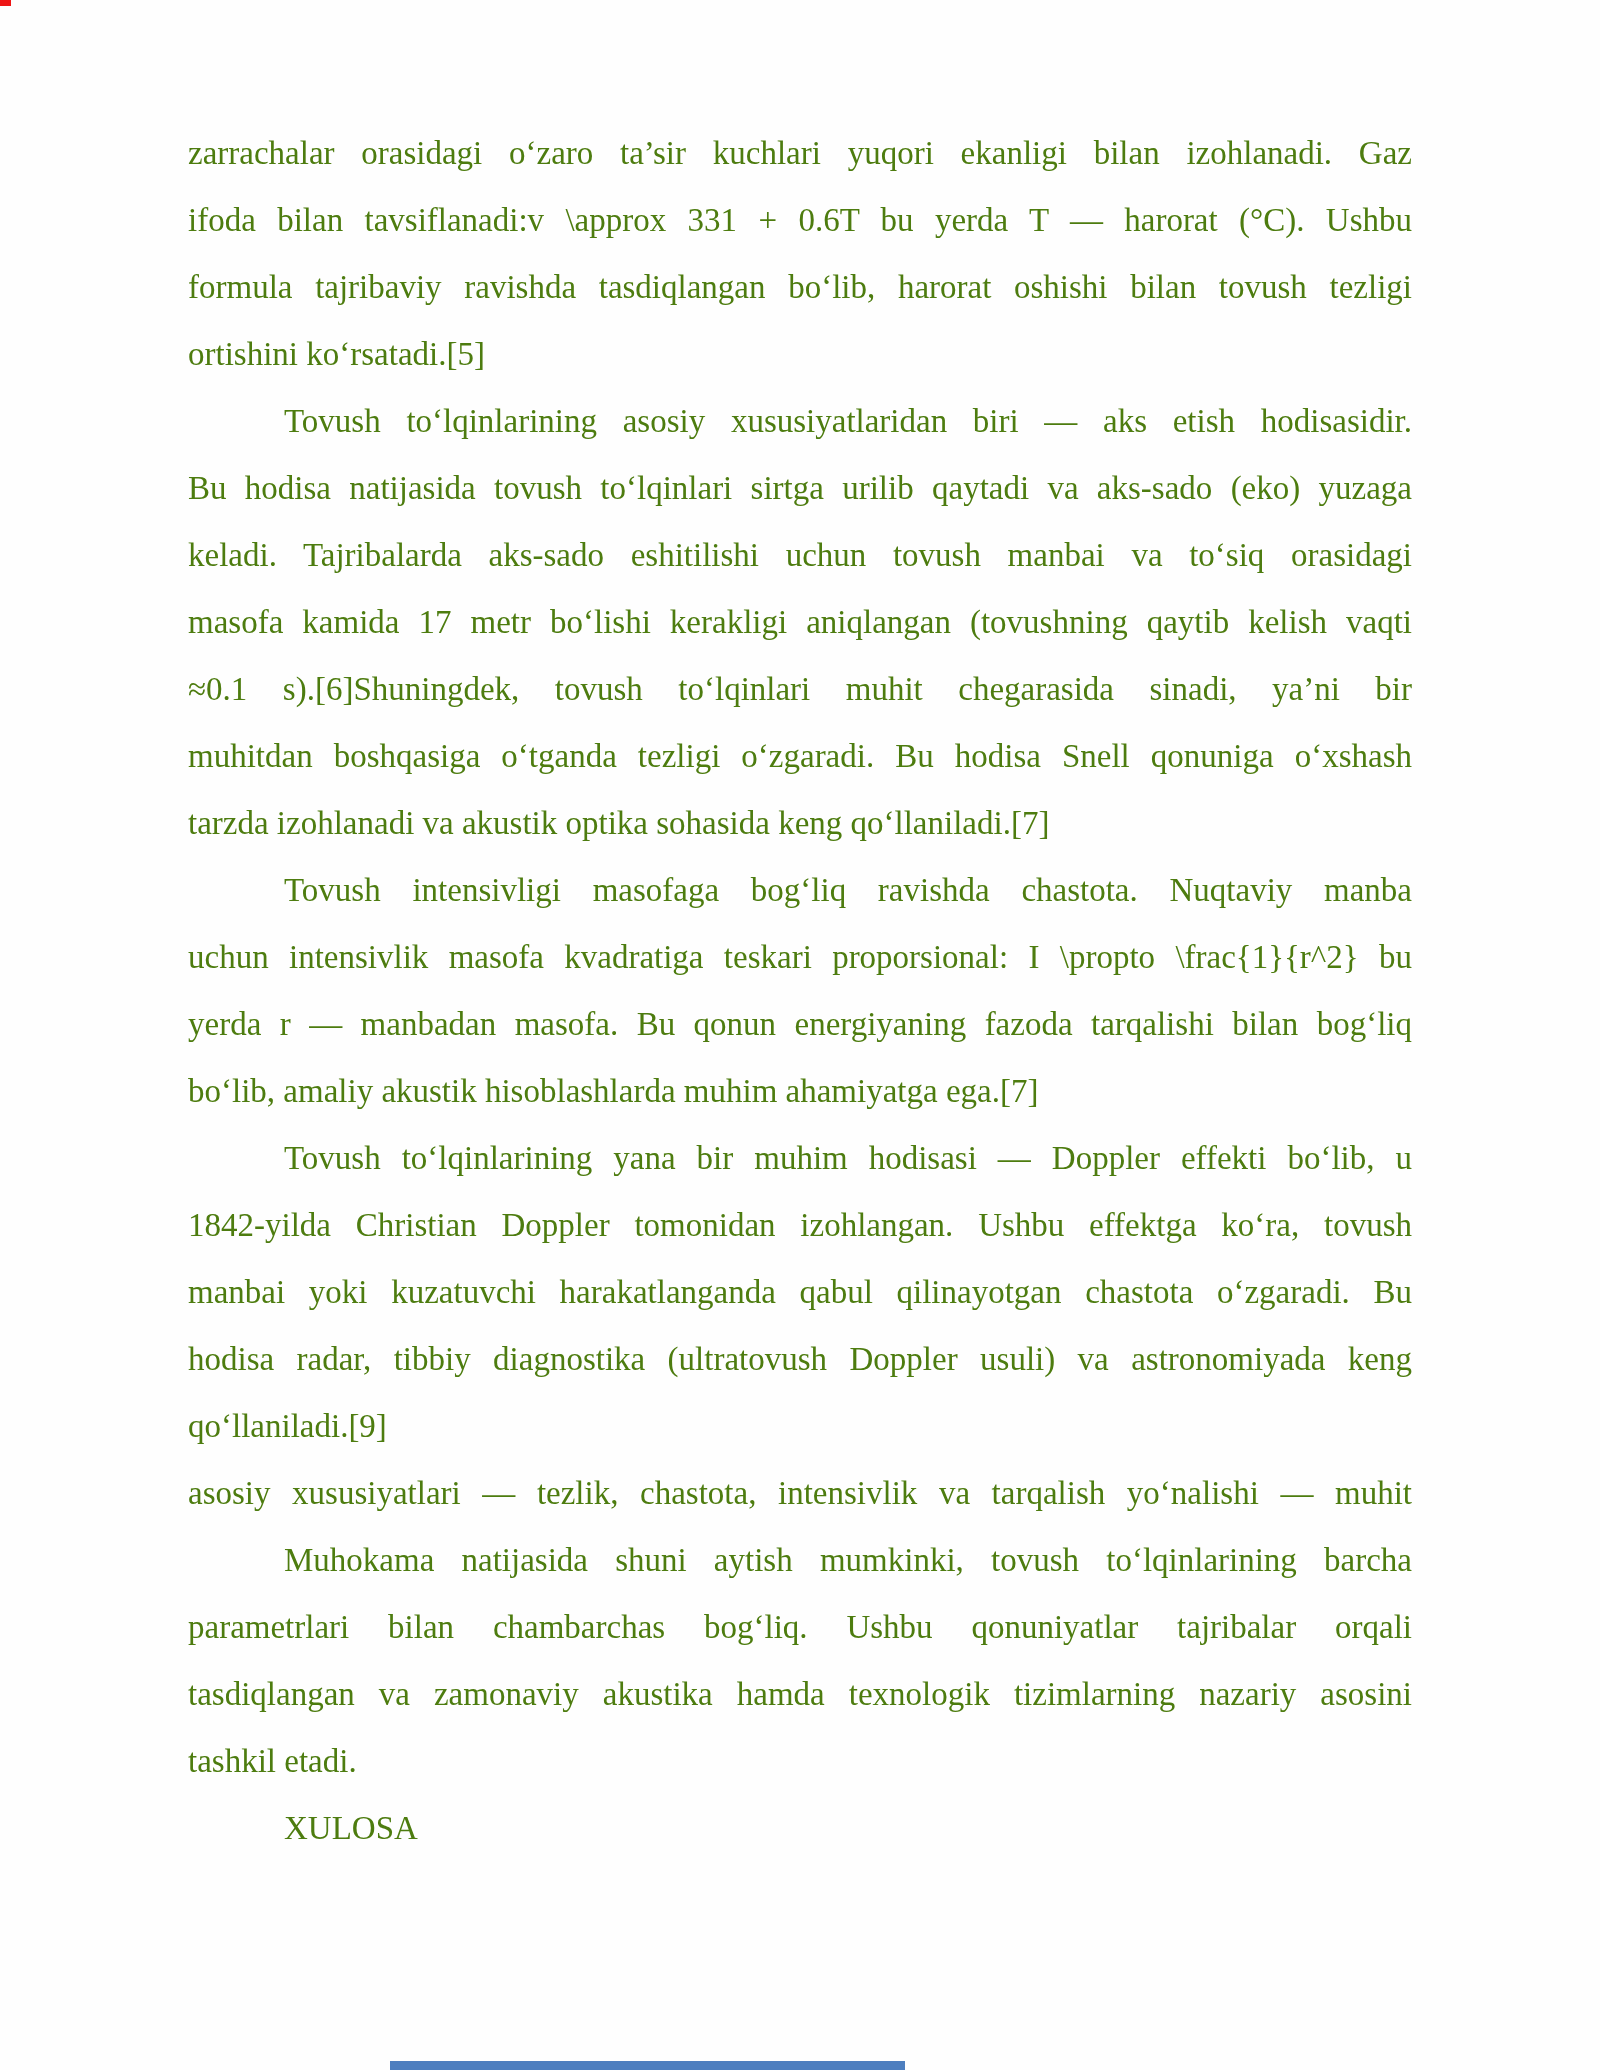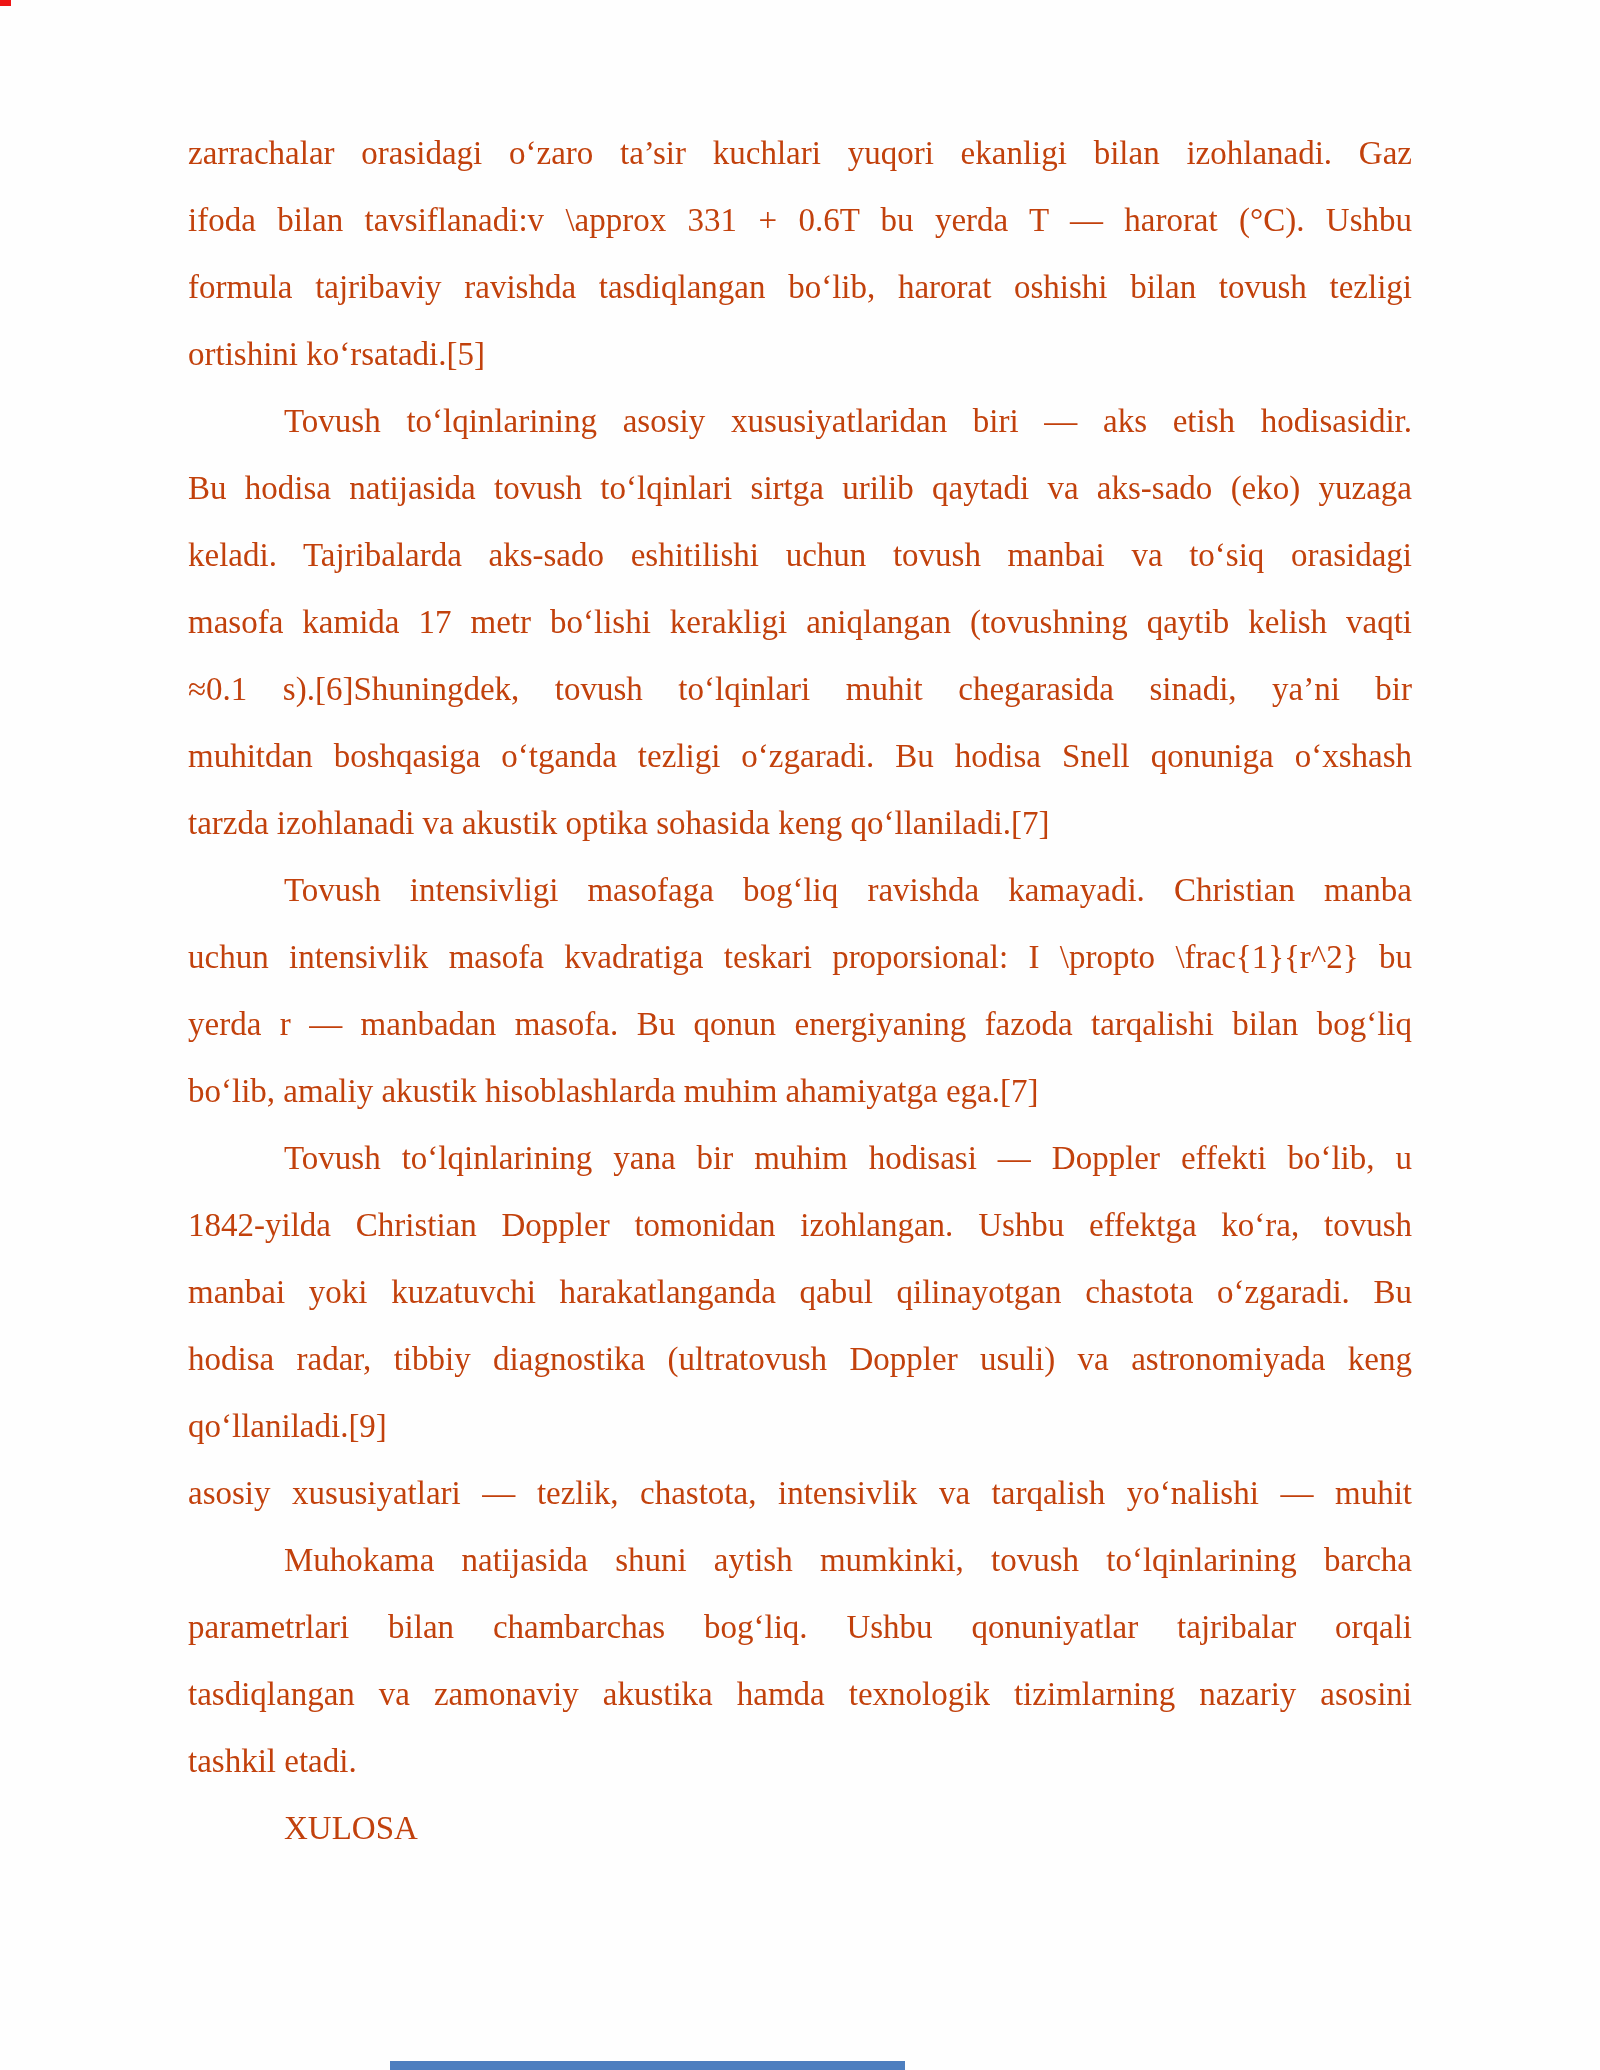--- a/index.html
+++ b/index.html
@@ -50,35 +50,35 @@
   .line.indent {
     text-indent: 96px;
   }
   .line.bold {
     font-weight: normal;
   }
 </style>
 </head>
 <body>
 
-<div class="page" style="background: rgb(254, 254, 254); color: #c2410c;">
+<div class="page" style="background: rgb(254, 254, 254); color: #4d7c0f;">
   <div class="corner-mark" style="background: rgb(238, 21, 21);"></div>
   <div class="text-block" id="text-block">
       <div class="line">zarrachalar orasidagi o‘zaro ta’sir kuchlari yuqori ekanligi bilan izohlanadi. Gaz</div>
       <div class="line">ifoda bilan tavsiflanadi:v \approx 331 + 0.6T bu yerda T — harorat (°C). Ushbu</div>
       <div class="line">formula tajribaviy ravishda tasdiqlangan bo‘lib, harorat oshishi bilan tovush tezligi</div>
       <div class="line last">ortishini ko‘rsatadi.[5]</div>
       <div class="line indent">Tovush to‘lqinlarining asosiy xususiyatlaridan biri — aks etish hodisasidir.</div>
       <div class="line">Bu hodisa natijasida tovush to‘lqinlari sirtga urilib qaytadi va aks-sado (eko) yuzaga</div>
       <div class="line">keladi. Tajribalarda aks-sado eshitilishi uchun tovush manbai va to‘siq orasidagi</div>
       <div class="line">masofa kamida 17 metr bo‘lishi kerakligi aniqlangan (tovushning qaytib kelish vaqti</div>
       <div class="line">≈0.1 s).[6]Shuningdek, tovush to‘lqinlari muhit chegarasida sinadi, ya’ni bir</div>
       <div class="line">muhitdan boshqasiga o‘tganda tezligi o‘zgaradi. Bu hodisa Snell qonuniga o‘xshash</div>
       <div class="line last">tarzda izohlanadi va akustik optika sohasida keng qo‘llaniladi.[7]</div>
-      <div class="line indent">Tovush intensivligi masofaga bog‘liq ravishda kamayadi. Christian manba</div>
+      <div class="line indent">Tovush intensivligi masofaga bog‘liq ravishda chastota. Nuqtaviy manba</div>
       <div class="line">uchun intensivlik masofa kvadratiga teskari proporsional: I \propto \frac{1}{r^2} bu</div>
       <div class="line">yerda r — manbadan masofa. Bu qonun energiyaning fazoda tarqalishi bilan bog‘liq</div>
       <div class="line last">bo‘lib, amaliy akustik hisoblashlarda muhim ahamiyatga ega.[7]</div>
       <div class="line indent">Tovush to‘lqinlarining yana bir muhim hodisasi — Doppler effekti bo‘lib, u</div>
       <div class="line">1842-yilda Christian Doppler tomonidan izohlangan. Ushbu effektga ko‘ra, tovush</div>
       <div class="line">manbai yoki kuzatuvchi harakatlanganda qabul qilinayotgan chastota o‘zgaradi. Bu</div>
       <div class="line">hodisa radar, tibbiy diagnostika (ultratovush Doppler usuli) va astronomiyada keng</div>
       <div class="line last">qo‘llaniladi.[9]</div>
       <div class="line">asosiy xususiyatlari — tezlik, chastota, intensivlik va tarqalish yo‘nalishi — muhit</div>
       <div class="line indent">Muhokama natijasida shuni aytish mumkinki, tovush to‘lqinlarining barcha</div>

